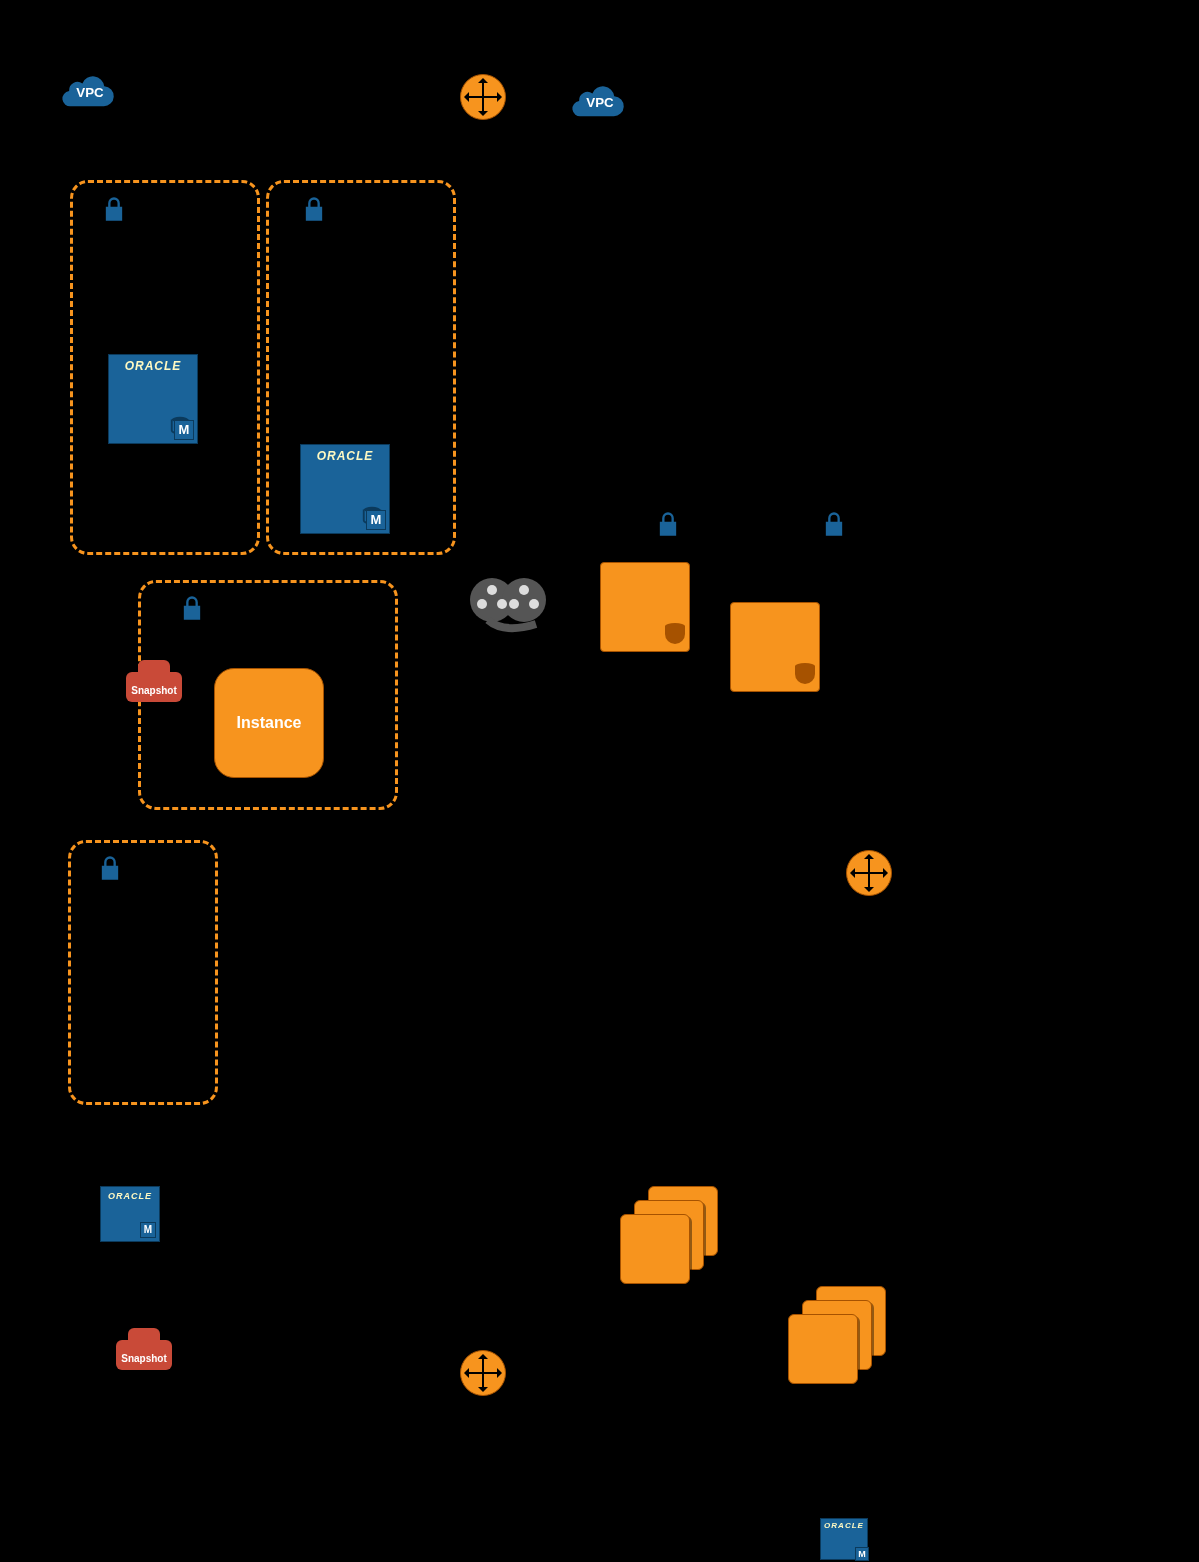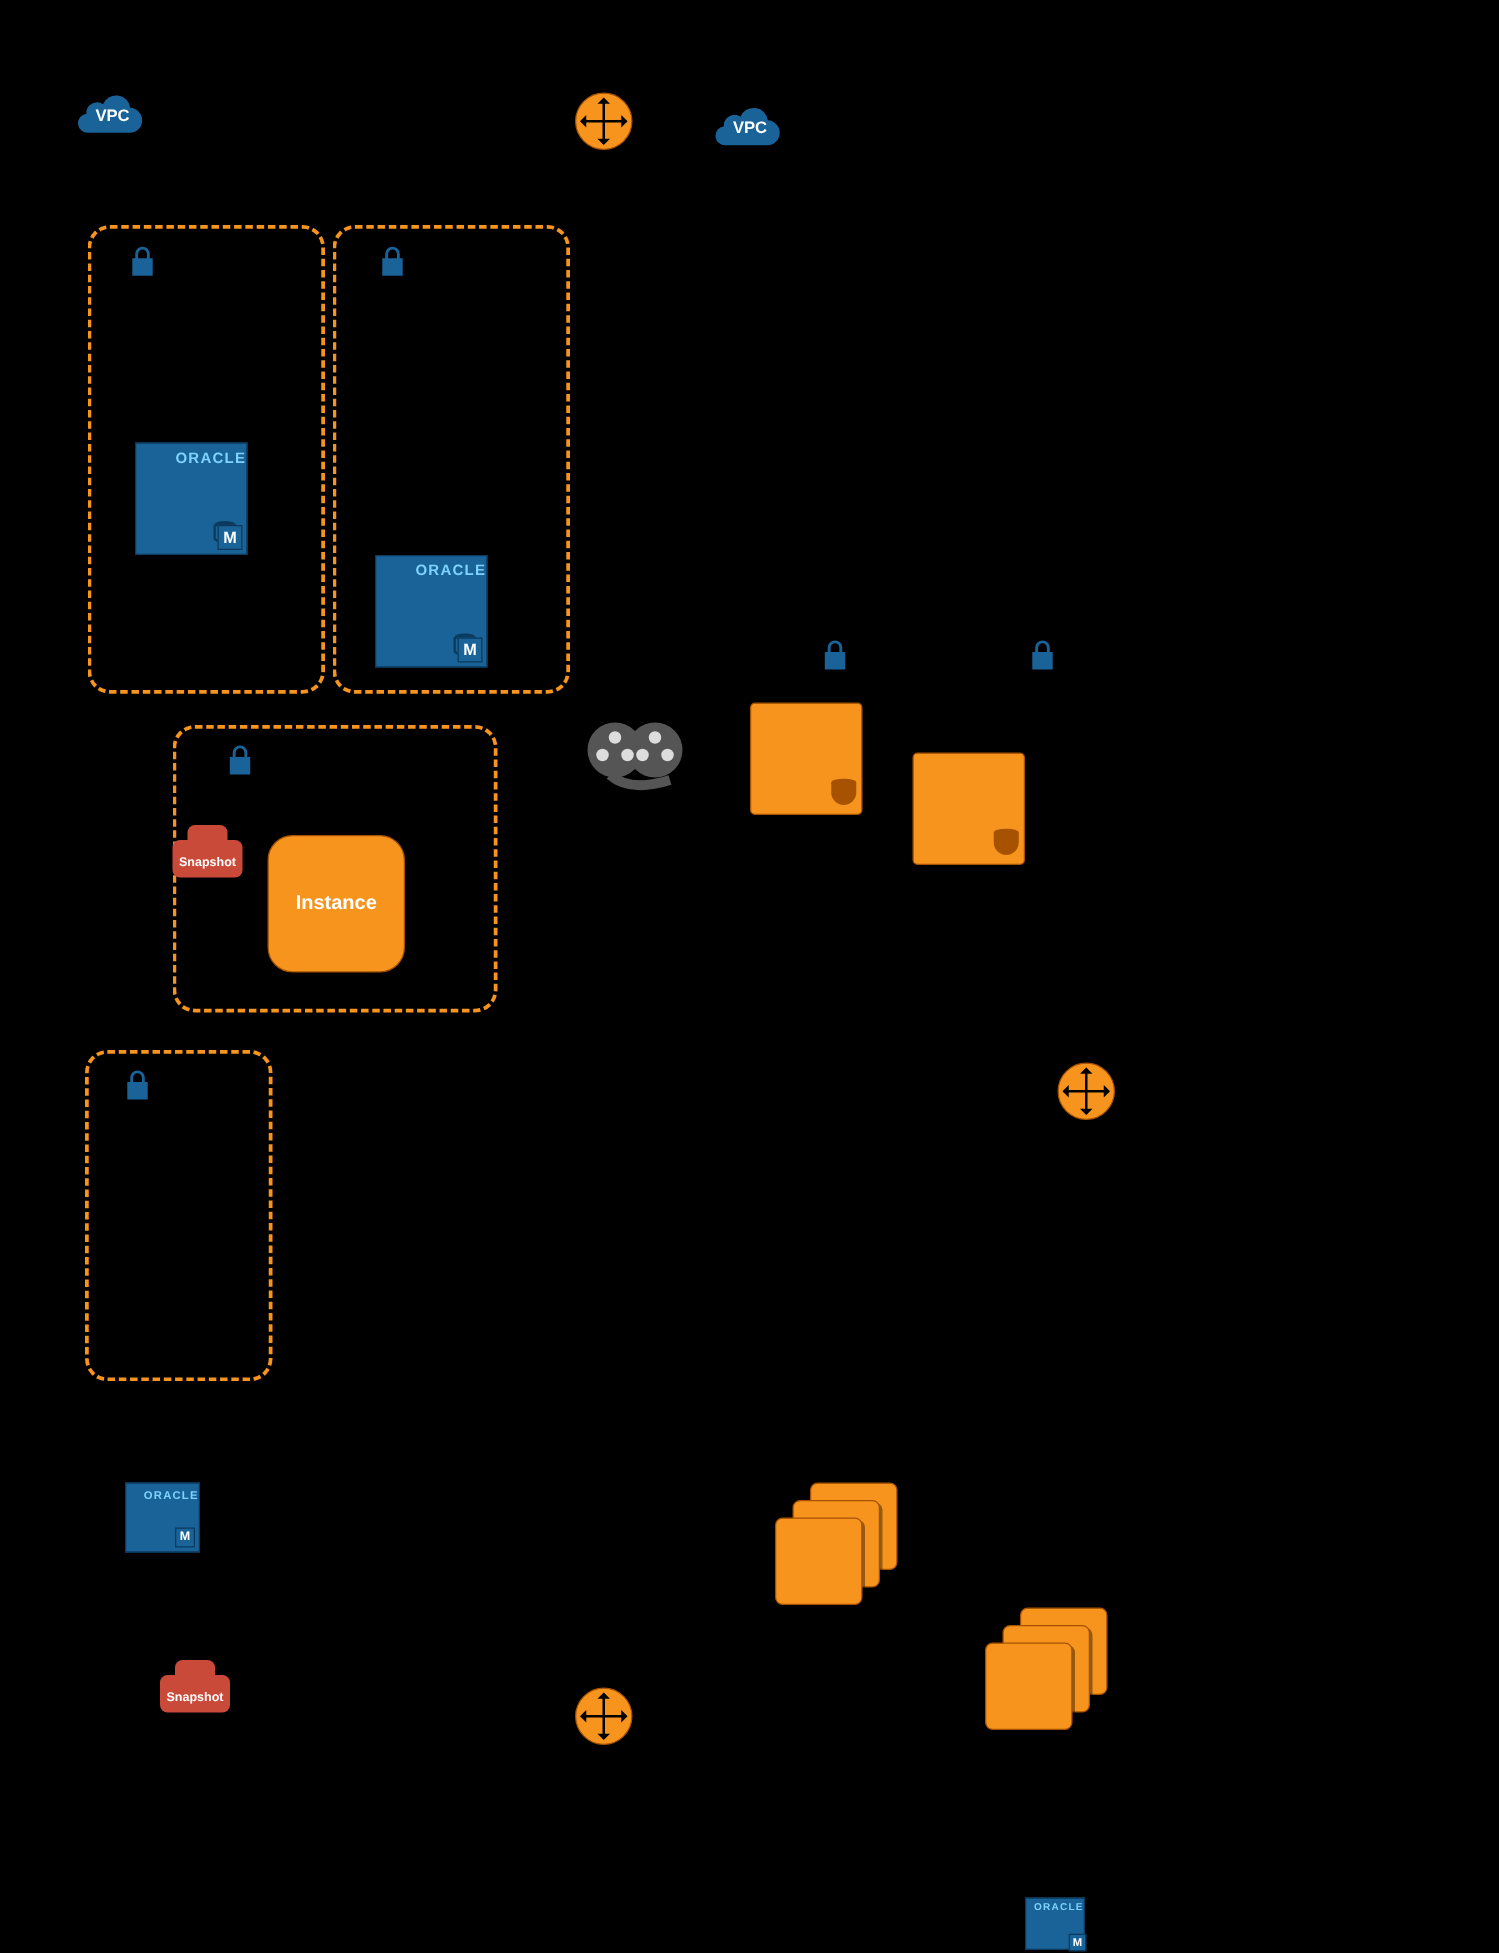--- a/index.html
+++ b/index.html
@@ -5,24 +5,24 @@
 * { margin:0; padding:0; box-sizing:border-box; }
 body { background:#000; width:1199px; height:1562px; position:relative; font-family:Arial,Helvetica,sans-serif; }
 .abs { position:absolute; }
 .vpc-cloud { width:60px; height:38px; }
 .vpc-cloud svg { width:100%; height:100%; }
 .vpc-text { fill:#fff; font-size:14px; font-weight:bold; }
 .lock { width:28px; height:28px; }
 .lock svg { width:100%; height:100%; }
 .orange-dashed { border:3px dashed #f7941e; border-radius:18px; }
 .oracle-box { width:90px; background:#1a6399; border:1px solid #0b3a5c; position:relative; }
-.oracle-label { color:#7dd3fc; font-size:12px; font-weight:bold; text-align:right; padding:4px 0 0 0; letter-spacing:1px; }
+.oracle-label { color:#fef9c3; font-size:12px; font-weight:bold; text-align:center; padding:4px 0 0 0; letter-spacing:1px;font-style:italic; }
 .oracle-db-icon { position:absolute; right:6px; bottom:6px; width:22px; height:22px; }
 .oracle-m { position:absolute; right:3px; bottom:3px; width:20px; height:20px; background:#1a6399; border:1px solid #0b3a5c; color:#fff; font-size:13px; font-weight:bold; text-align:center; line-height:18px; }
-.snapshot { width:56px; height:44px; position:relative;margin-left:12px; }
+.snapshot { width:56px; height:44px; position:relative; }
 .snapshot .body { width:56px; height:30px; background:#c94a38; border-radius:6px; position:absolute; bottom:0; }
 .snapshot .top { width:32px; height:12px; background:#c94a38; border-radius:6px 6px 0 0; position:absolute; top:2px; left:12px; }
 .snapshot .label { position:absolute; width:56px; bottom:6px; color:#fff; font-size:10px; font-weight:bold; text-align:center; }
 .elb-circle { width:46px; height:46px; background:#f7941e; border-radius:50%; border:1px solid #a65200; position:relative; }
 .elb-circle .cross-v { position:absolute; left:50%; top:10%; width:2px; height:80%; background:#000; transform:translateX(-50%);}
 .elb-circle .cross-h { position:absolute; top:50%; left:10%; height:2px; width:80%; background:#000; transform:translateY(-50%);}
 .elb-circle .arr { position:absolute; width:0; height:0; border:5px solid transparent; }
 .elb-circle .arr-u { border-bottom-color:#000; top:-2px; left:50%; transform:translateX(-50%);}
 .elb-circle .arr-d { border-top-color:#000; bottom:-2px; left:50%; transform:translateX(-50%);}
 .elb-circle .arr-l { border-right-color:#000; left:-2px; top:50%; transform:translateY(-50%);}

